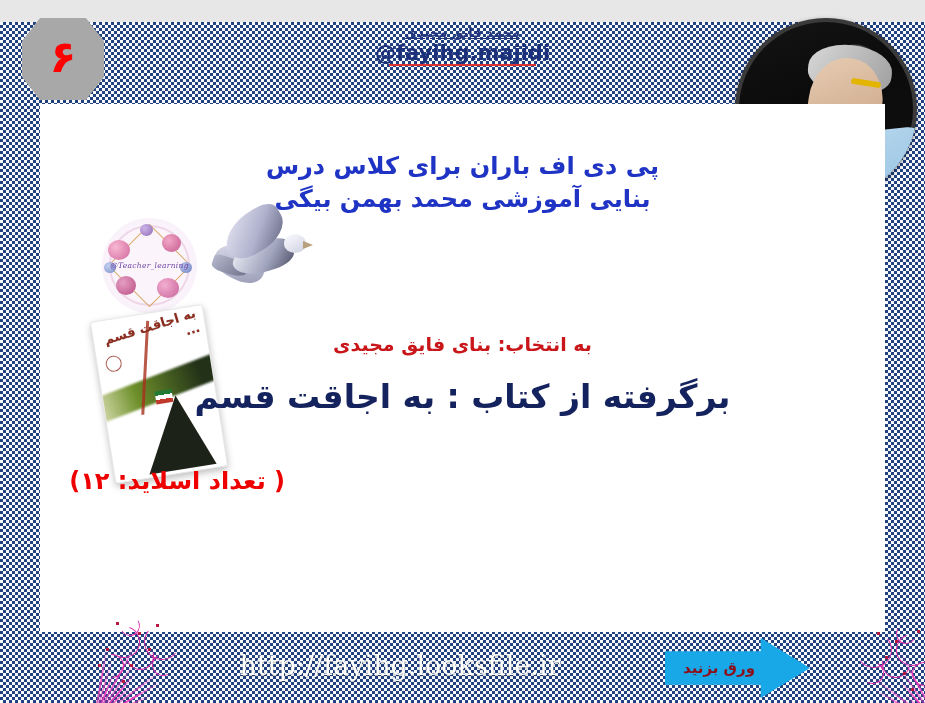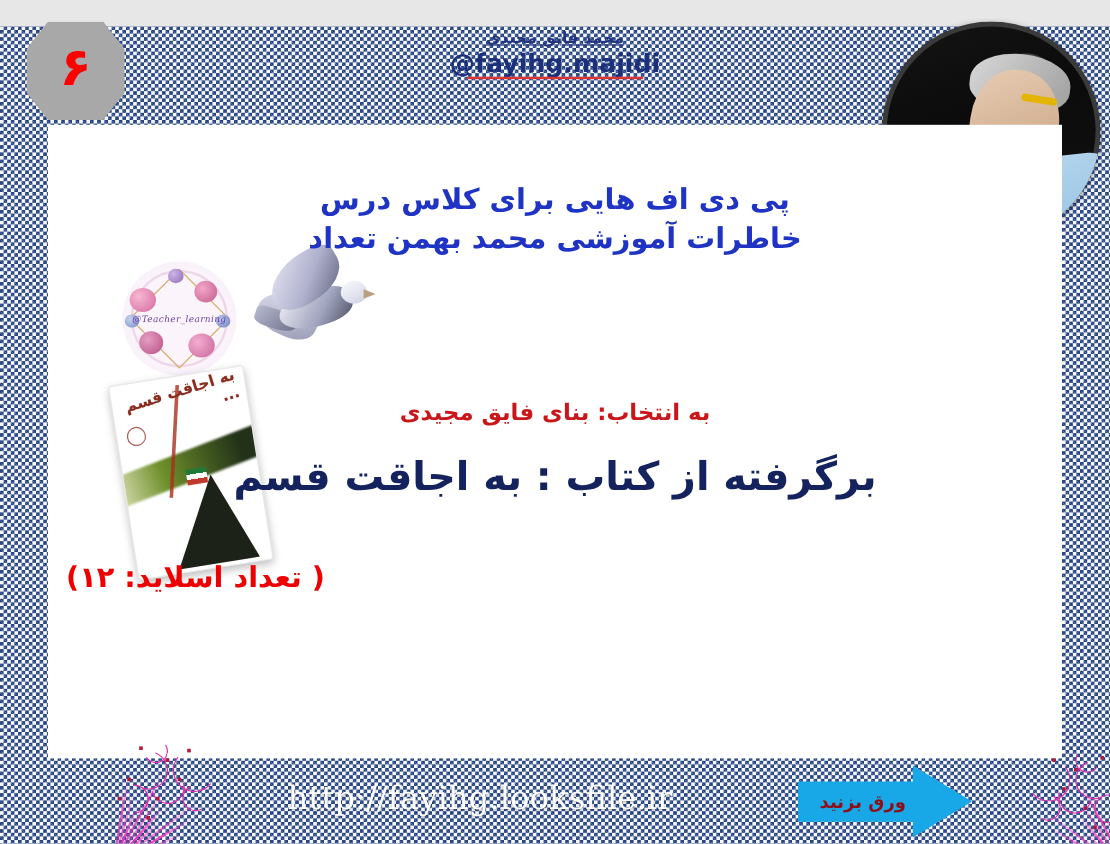--- a/index.html
+++ b/index.html
@@ -205,21 +205,21 @@
   }
   #subRed{
     position:absolute;left:0;top:229px;width:845px;text-align:center;
     color:#c9161a;font-weight:700;font-size:19px;direction:rtl;
   }
   #fromBook{
     position:absolute;left:0;top:273px;width:845px;text-align:center;
     color:#14225e;font-weight:700;font-size:33px;direction:rtl;
   }
   #slideCount{
-    position:absolute;right:600px;top:363px;width:230px;text-align:left;
+    position:absolute;right:600px;top:363px;width:230px;text-align:right;
     color:#ee0000;font-weight:700;font-size:24px;direction:rtl;
   }
 
   
   #framed{
     position:absolute;left:378px;top:381px;width:284px;height:128px;
     background:#000;padding:6px;box-sizing:border-box;
   }
   #framed .inner{
     width:100%;height:100%;background:#f2f2f2;position:relative;overflow:hidden;
@@ -335,22 +335,22 @@
     <div id="book">
       <div class="band"></div>
       <div class="stroke1"></div>
       <div class="tent"></div>
       <div class="flag"></div>
       <div class="seal"></div>
       <div class="calig">به اجاقت قسم ...</div>
     </div>
 
     <div class="heading-blue" id="titleBlue">
-      <div>پی دی اف هایی برای کلاس درس</div>
-      <div>خاطرات آموزشی محمد بهمن تعداد</div>
+      <div>پی دی اف باران برای کلاس درس</div>
+      <div>بنایی آموزشی محمد بهمن بیگی</div>
     </div>
 
     <div id="subRed">به انتخاب: بنای فایق مجیدی</div>
     <div id="fromBook">برگرفته از کتاب : به اجاقت قسم</div>
     <div id="slideCount">( تعداد اسلاید: ۱۲)</div>
 
 
     <div class="flourish" id="flLeft">
         <div class="ray" style="transform: rotate(-24.2deg); width: 64px; opacity: 0.73;"></div>
         <div class="ray" style="transform: rotate(-30.4deg); width: 76px; opacity: 0.91;"></div>

